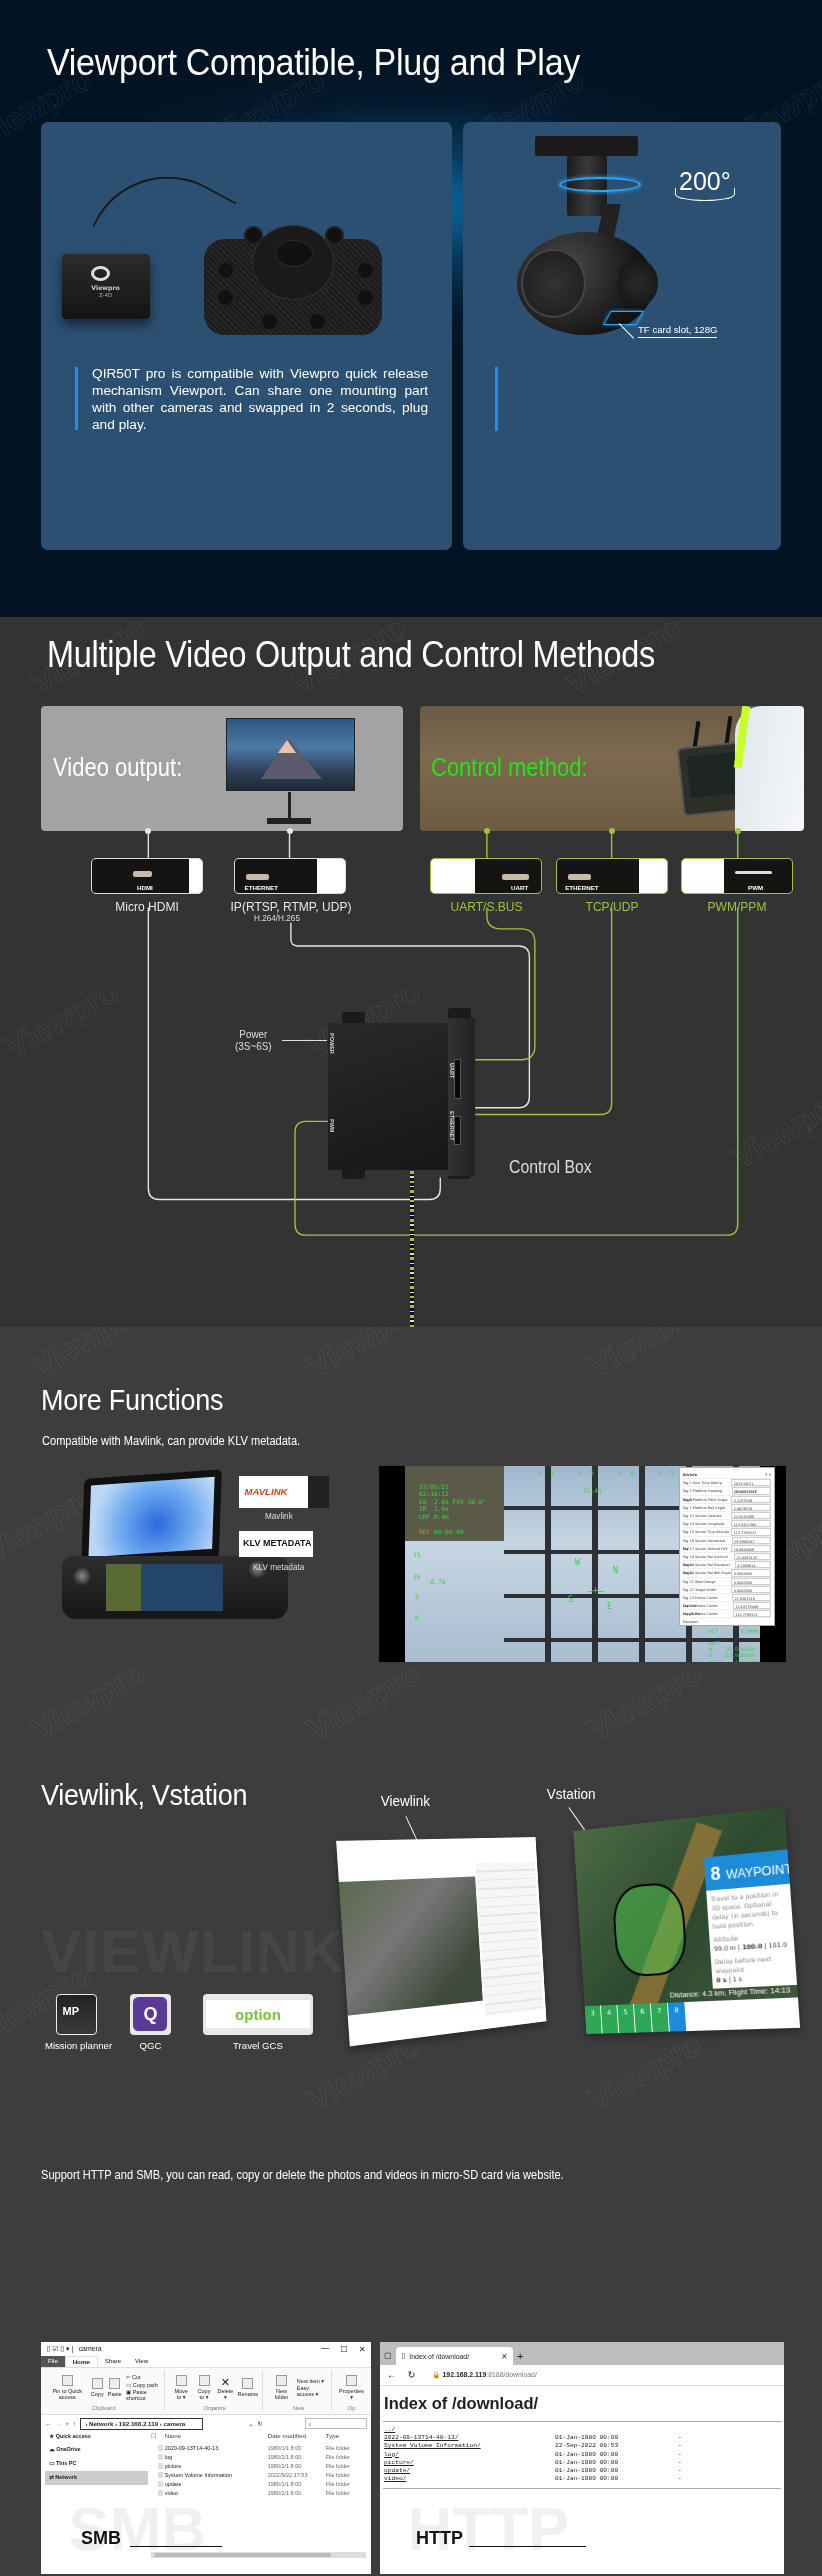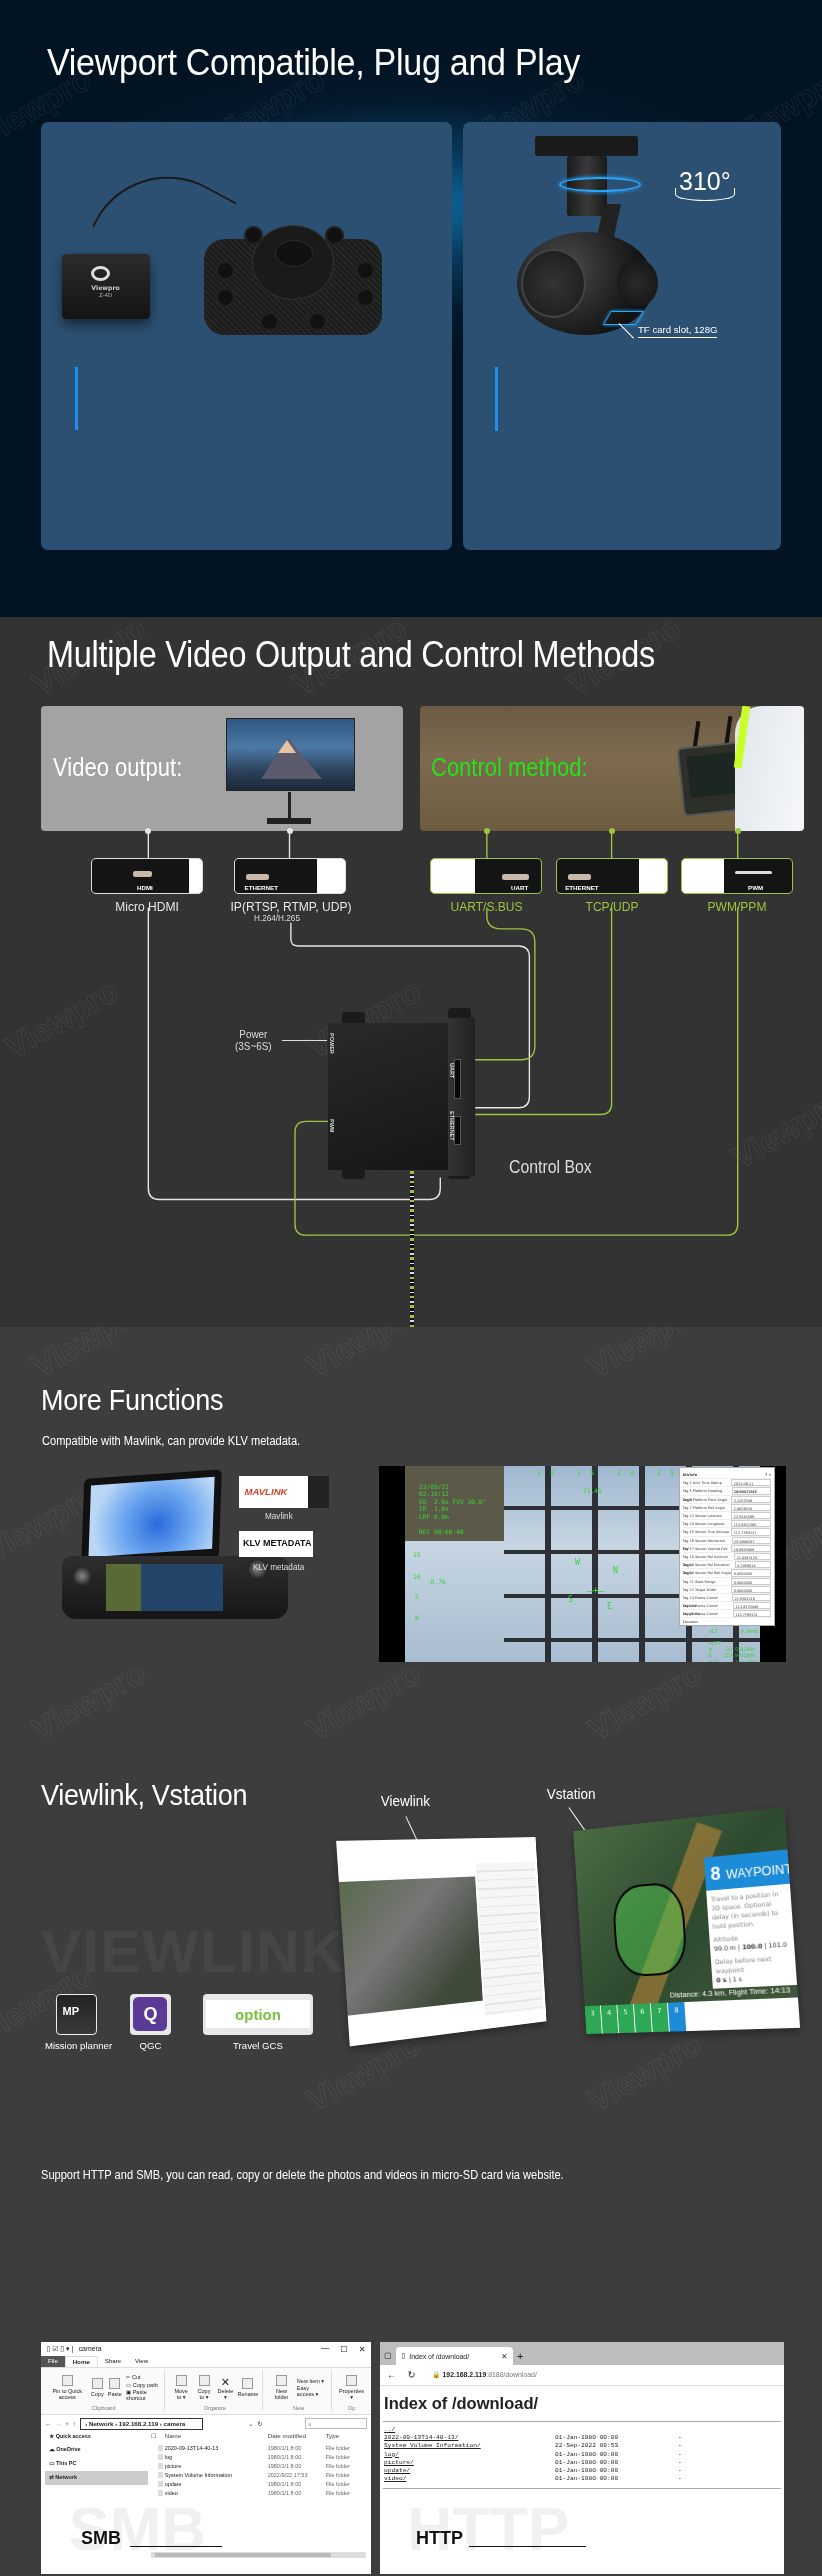--- a/index.html
+++ b/index.html
@@ -208,33 +208,34 @@
       <div class="damper" style="left:42px;top:3.4px"></div>
       <div class="damper" style="left:123px;top:3.4px"></div>
       <div class="damper" style="left:13.7px;top:38px"></div>
       <div class="damper" style="left:154px;top:38px"></div>
       <div class="damper" style="left:13.7px;top:65px"></div>
       <div class="damper" style="left:154px;top:65px"></div>
       <div class="damper" style="left:58px;top:89px"></div>
       <div class="damper" style="left:106px;top:89px"></div>
     </div>
     <div class="bar" style="left:34px;top:245px;height:63px"></div>
+    <p class="txt" style="left:51px;top:243px;width:336px">QIR50T pro is compatible with Viewpro quick release mechanism Viewport. Can share one mounting part with other cameras and swapped in 2 seconds, plug and play.</p>
   </div>
 
   <div class="card right">
     <div class="gimbal">
       <div class="top"></div>
       <div class="neck"></div>
       <div class="arm"></div>
       <div class="ball"></div>
       <div class="face"></div>
       <div class="motor"></div>
     </div>
     <div class="yaw-ring" style="left:96px;top:55px"></div>
-    <div class="deg360">310°</div>
+    <div class="deg360">200°</div>
     <div class="tf-slot"></div>
     <div class="tf-leader"></div>
     <div class="tf-label">TF card slot, 128G</div>
     <div class="bar" style="left:32px;top:245px;height:64px"></div>
   </div>
 </section>
 
 <section class="s2">
   <span class="wm" style="left:27.4px;top:20.6px">Viewpro</span>
   <span class="wm" style="left:288px;top:20.6px">Viewpro</span>

